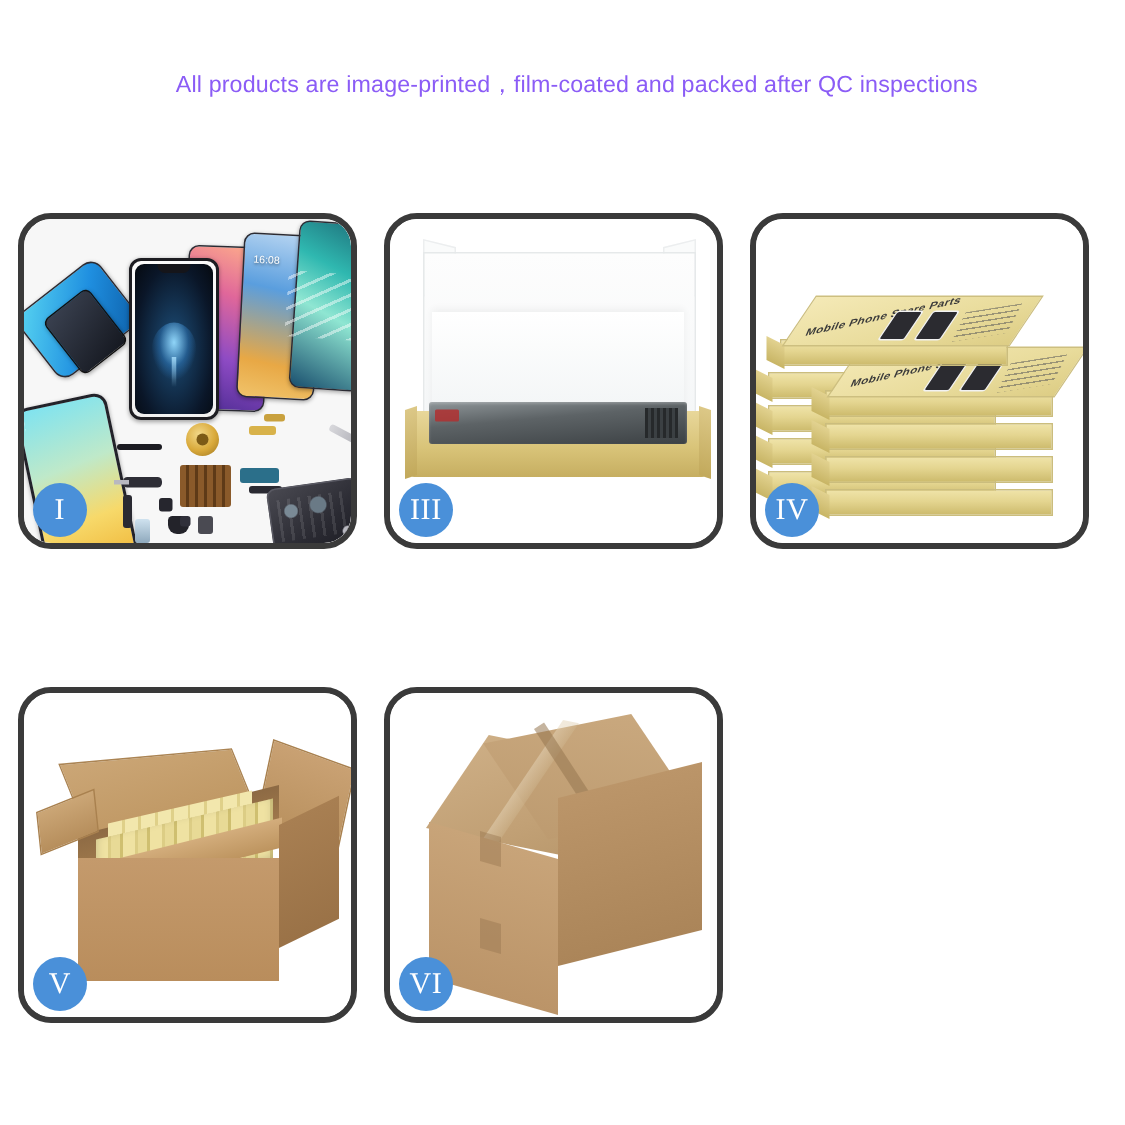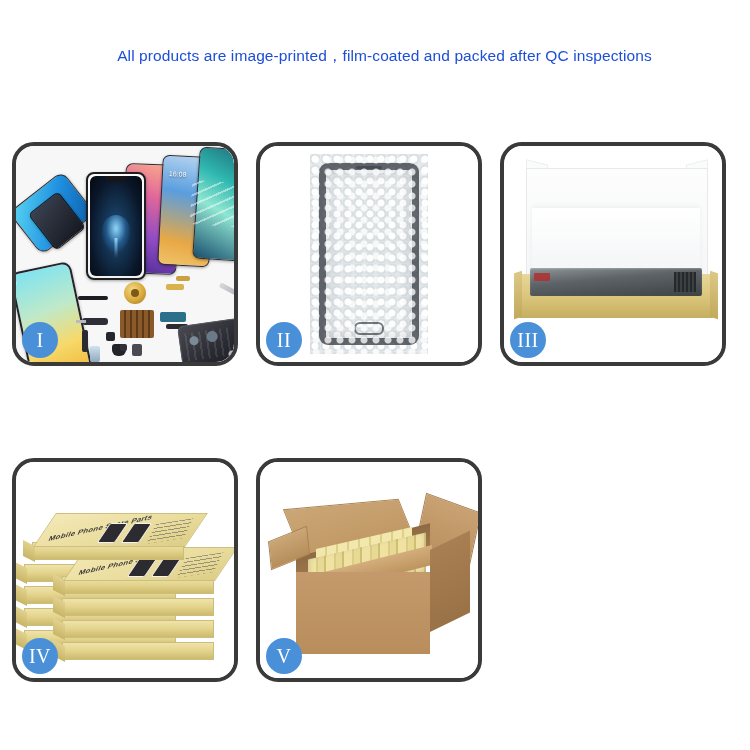--- a/index.html
+++ b/index.html
@@ -24,21 +24,21 @@
     letter-spacing: 1.2px;
     color: #1a1a1a;
     margin: 0;
     line-height: 1.1;
     white-space: nowrap;
   }
   .sub-title {
     font-family: "Liberation Sans", sans-serif;
     font-size: 15.5px;
     font-weight: 400;
-    color: #1d4ed8;
+    color: #8b5cf6;
     margin: 12px 0 3px 0;
     letter-spacing: 0.1px;
     white-space: nowrap;
     padding-left: 19px;
   }
 
   
   .grid {
     position: absolute;
     left: 12px;
@@ -464,32 +464,20 @@
         <span class="pt sm1"></span>
         <span class="pt sm2"></span>
         <span class="pcb"></span>
         <span class="tweez"></span>
         <span class="screws"></span>
       </div>
     </div>
     <div class="badge">I</div>
   </div>
 
-  <div class="panel">
-    <div class="panel-inner">
-      <div class="p2-bg"></div>
-      <div class="bubblewrap">
-        <div class="glassframe">
-          <div class="homebtn"></div>
-        </div>
-        <div class="bub-overlay"></div>
-      </div>
-    </div>
-    <div class="badge">II</div>
-  </div>
 
   <div class="panel">
     <div class="panel-inner">
       <div class="p3-bg"></div>
       <div class="foam-lidL"></div>
       <div class="foam-lidR"></div>
       <div class="foam-back"></div>
       <div class="foam-front"></div>
       <div class="kraft-tray"></div>
       <div class="lcd-in-box"></div>
@@ -563,14 +551,28 @@
       <div class="ybundle2"></div>
       <div class="ybundle"></div>
       <div class="flap-left"></div>
       <div class="flap-front"></div>
       <div class="carton-body"></div>
       <div class="carton-right"></div>
     </div>
     <div class="badge">V</div>
   </div>
 
+  <div class="panel">
+    <div class="panel-inner">
+      <div class="p6-bg"></div>
+      <div class="sealed-top"></div>
+      <div class="sealed-top2"></div>
+      <div class="tape"></div>
+      <div class="seam"></div>
+      <div class="sealed-frontL"></div>
+      <div class="sealed-frontR"></div>
+      <div class="label-strip"></div>
+      <div class="label-strip2"></div>
+    </div>
+    <div class="badge">VI</div>
+  </div>
 
 </div>
 
 </body></html>

